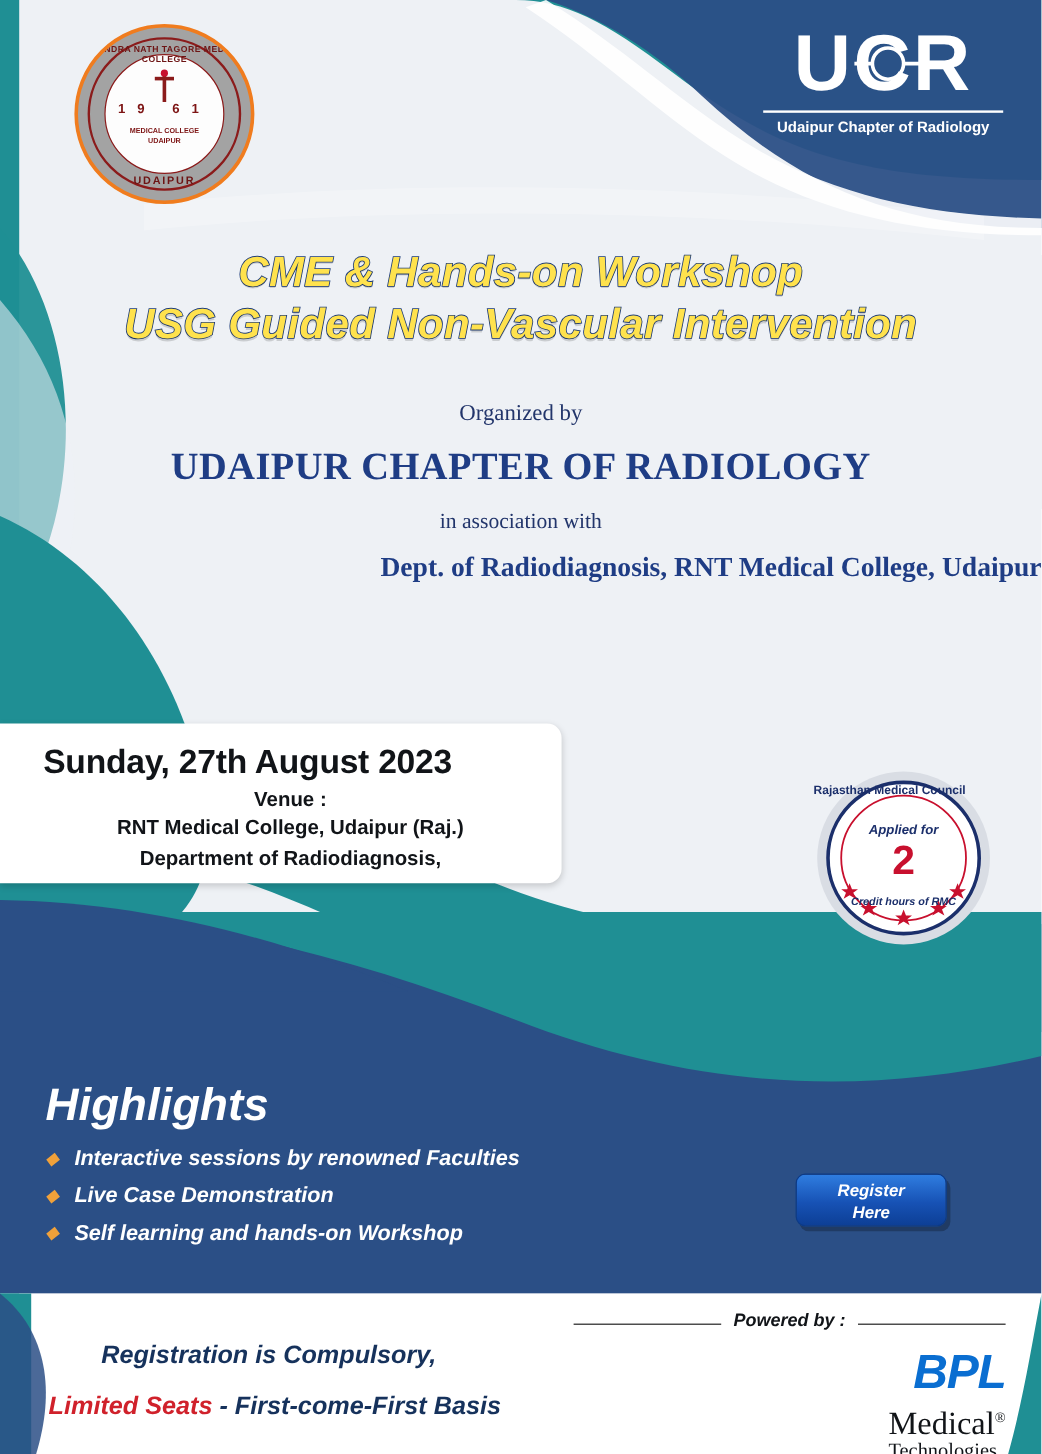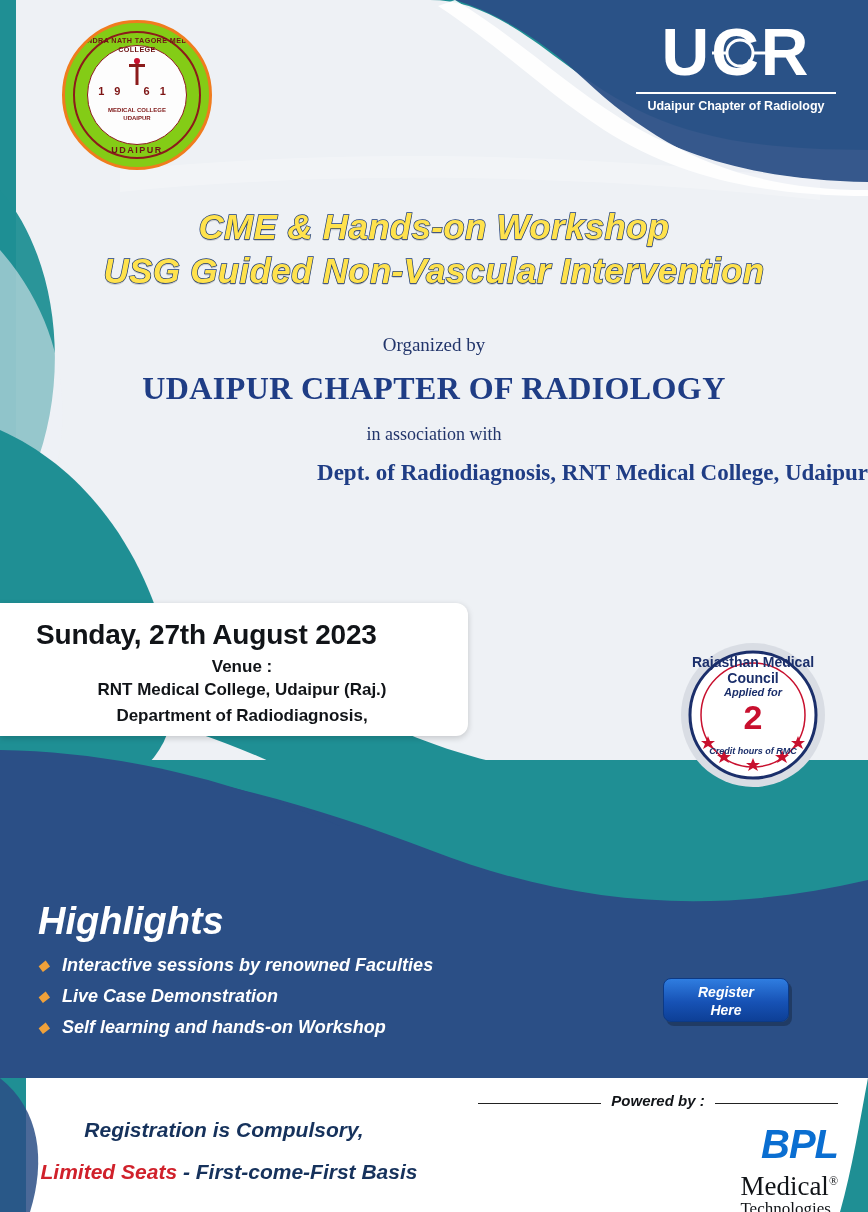--- a/index.html
+++ b/index.html
@@ -23,21 +23,21 @@
   .bg-layer svg { display: block; width: 868px; height: 1212px; }
 
   
   .college-logo {
     position: absolute;
     left: 62px;
     top: 20px;
     width: 150px;
     height: 150px;
     border-radius: 50%;
-    background: #84cc16;
+    background: #a3a3a3;
     border: 3px solid #f07c1e;
     box-sizing: border-box;
     overflow: hidden;
   }
   .college-logo .ring2 {
     position: absolute;
     left: 8px; top: 8px; right: 8px; bottom: 8px;
     border-radius: 50%;
     border: 2px solid #8b1b1b;
   }
@@ -205,22 +205,22 @@
     position: absolute;
     right: 40px;
     top: 640px;
     width: 150px;
     height: 150px;
   }
   .seal .seal-label-top,
   .seal .seal-label-bottom {
     position: absolute;
     left: 0; right: 0;
-    text-align: center;
-    font-size: 14px;
+    text-align: left;
+    font-size: 10px;
     font-weight: bold;
     color: #1b2f6b;
   }
   .seal-applied {
     position: absolute;
     left: 0; right: 0;
     top: 46px;
     text-align: center;
     font-size: 11px;
     font-weight: bold;

